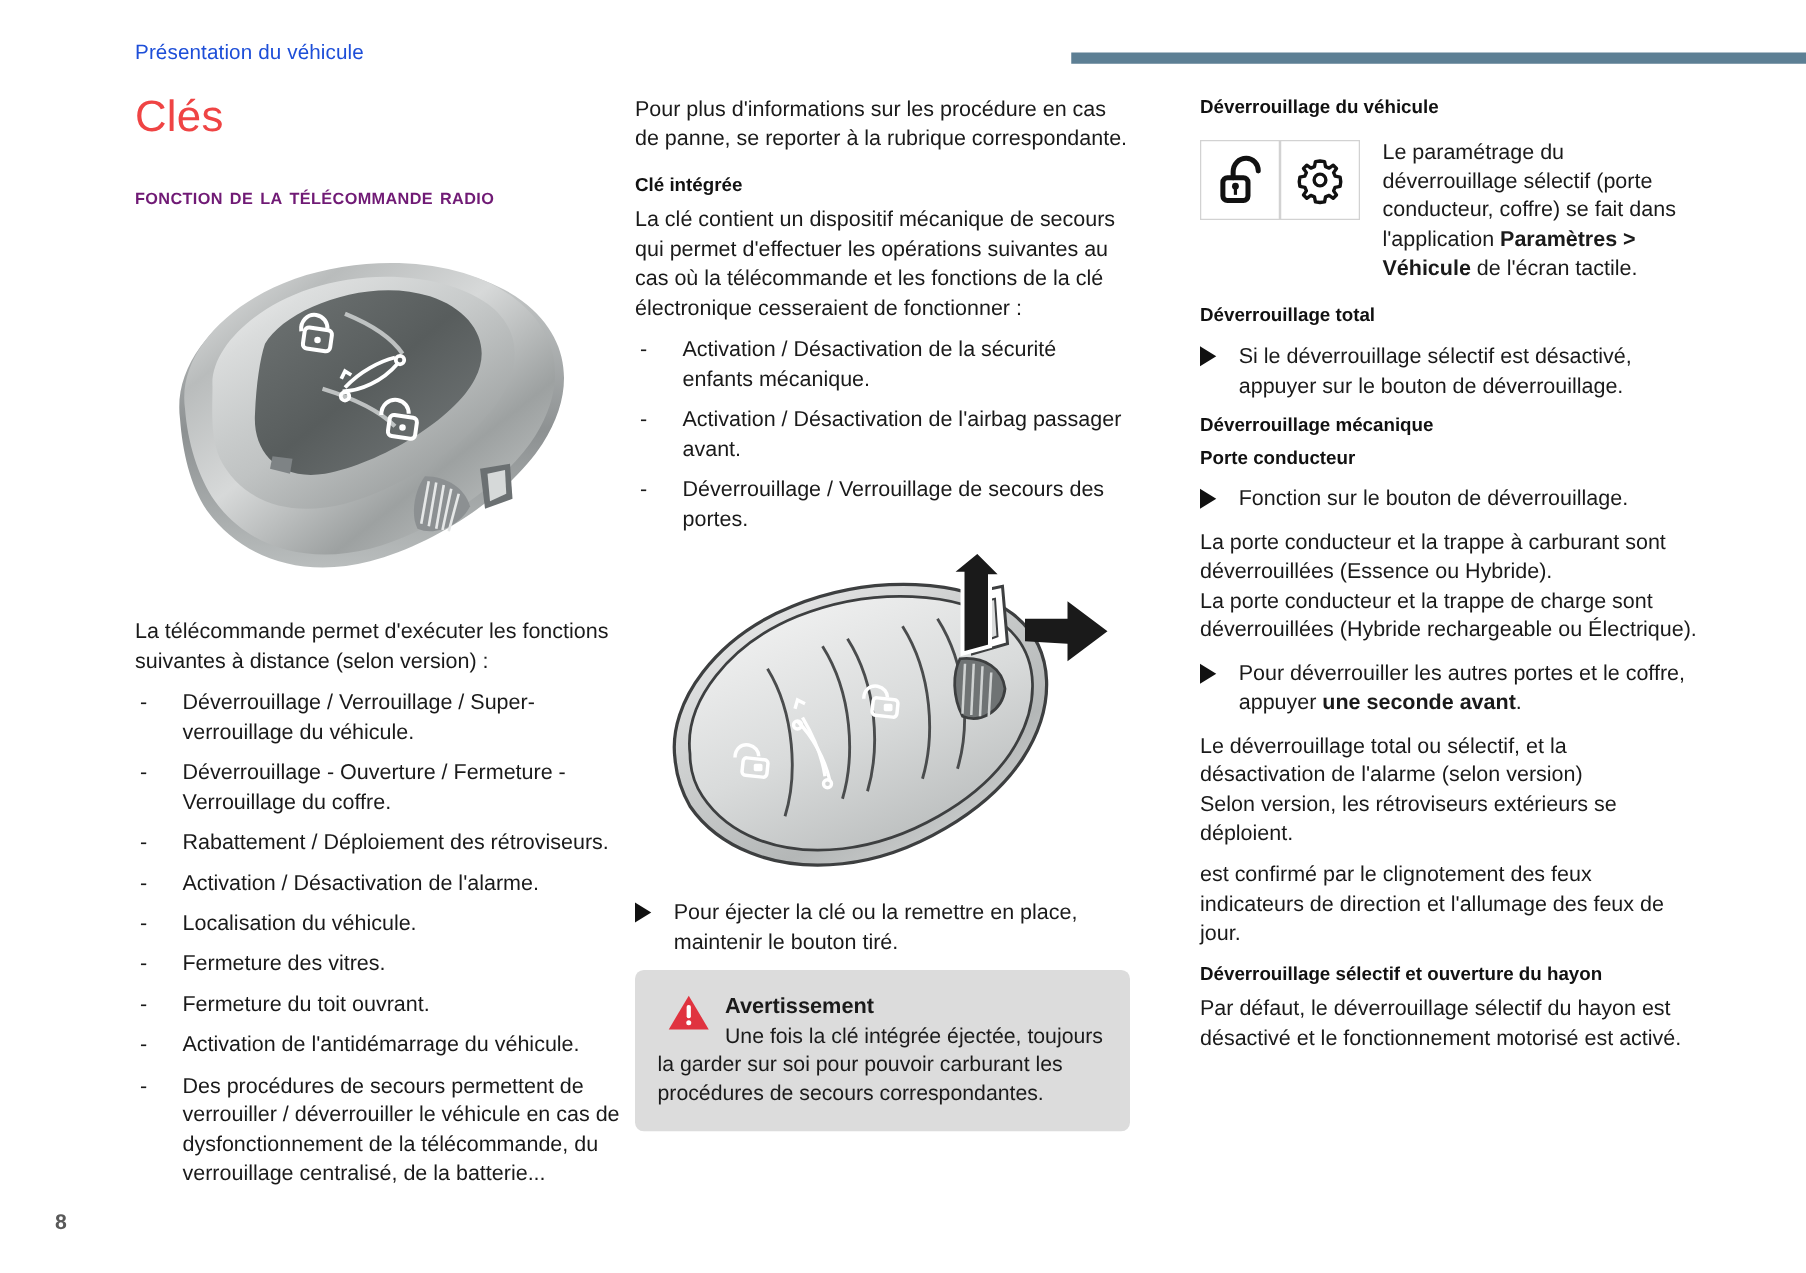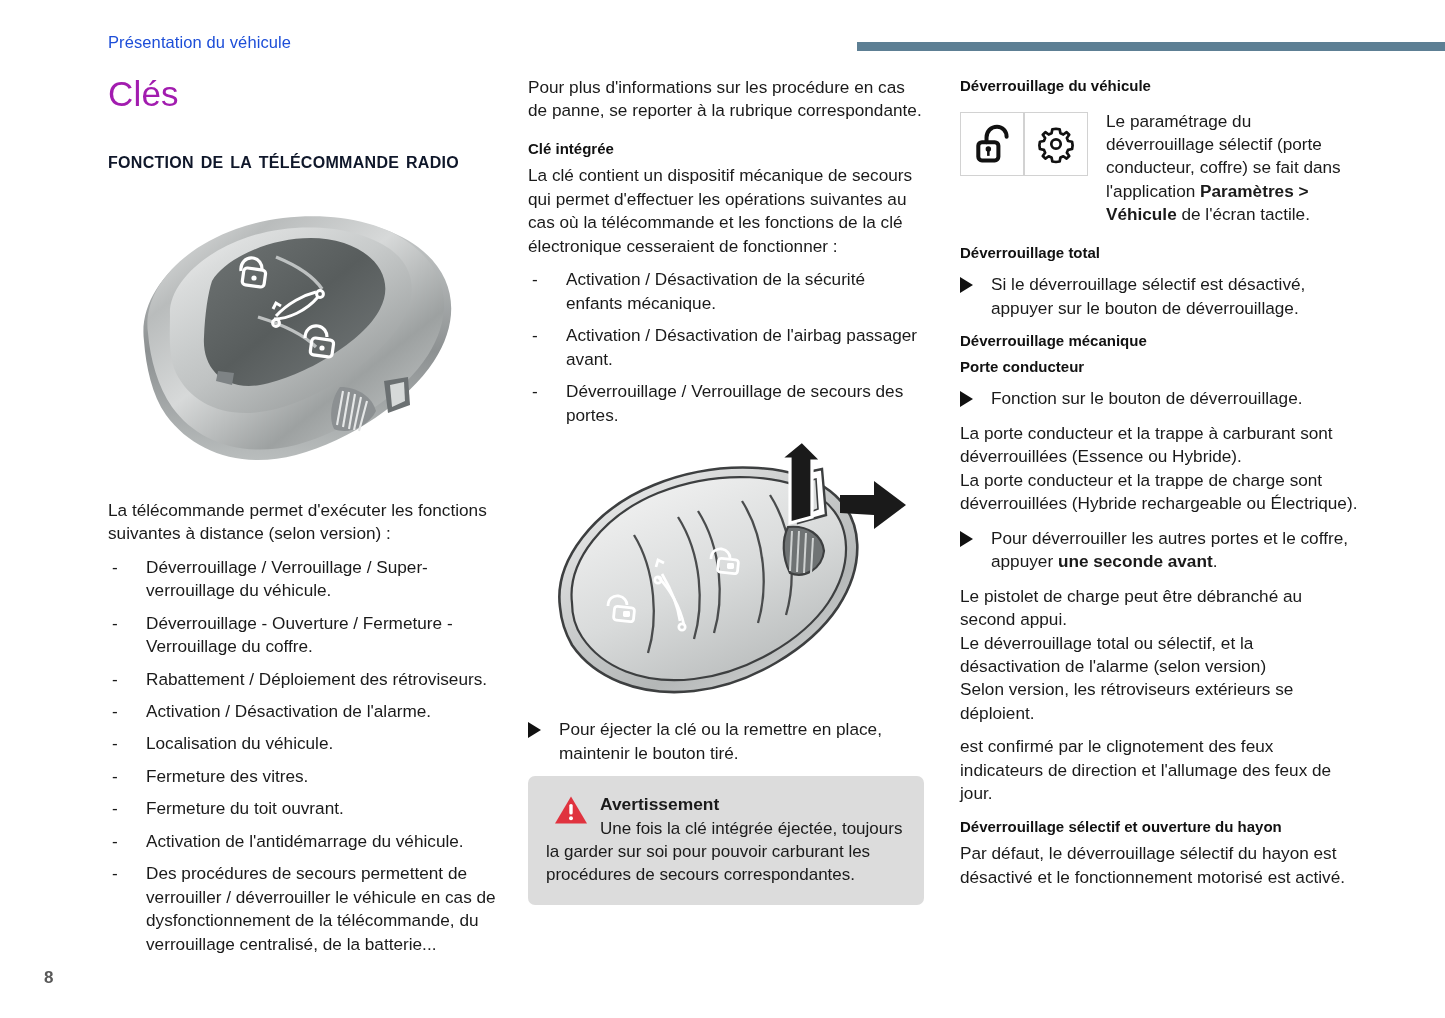--- a/index.html
+++ b/index.html
@@ -44,41 +44,41 @@
     font-weight: bold;
     color: #595959;
   }
 
   
   .col {
     position: absolute;
     top: 76px;
   }
   #col-1 { left: 108px;  width: 400px; }
-  #col-2 { left: 528px;  width: 396px; }
+  #col-2 { left: 508px;  width: 396px; }
   #col-3 { left: 960px;  width: 398px; }
 
   
   h1.chapter-title {
     margin: 0 0 34px 0;
     font-size: 35px;
     font-weight: 400;
-    color: #a21caf;
+    color: #ef4444;
     letter-spacing: .2px;
     line-height: 1;
   }
   h2.section-title {
     margin: 0 0 14px 0;
-    font-size: 23px;
+    font-size: 19px;
     font-weight: bold;
     font-variant: small-caps;
     text-transform: lowercase;
     letter-spacing: .3px;
     line-height: 1.38;
-    color: #0f172a;
+    color: #701a75;
   }
   h2.section-title::first-letter { font-size: 1em; }
   h3.sub-title {
     margin: 16px 0 6px 0;
     font-size: 15px;
     font-weight: bold;
     line-height: 1.30;
     color: #111;
   }
   h3.sub-title.tight { margin-top: 11px; }
@@ -445,20 +445,19 @@
   </div>
 
   <p class="body nogap">La porte conducteur et la trappe à carburant sont déverrouillées (Essence ou Hybride).</p>
   <p class="body">La porte conducteur et la trappe de charge sont déverrouillées (Hybride rechargeable ou Électrique).</p>
 
   <div class="action">
     <span class="tri"></span>
     <span><span>Pour déverrouiller les autres portes et le coffre, appuyer </span><b>une seconde avant</b><span>.</span></span>
   </div>
 
-  <p class="body nogap">Le pistolet de charge peut être débranché au second appui.</p>
   <p class="body nogap">Le déverrouillage total ou sélectif, et la désactivation de l'alarme (selon version)</p>
   <p class="body">Selon version, les rétroviseurs extérieurs se déploient.</p>
   <p class="body nogap">est confirmé par le clignotement des feux indicateurs de direction et l'allumage des feux de jour.</p>
 
   <h3 class="sub-title tight">Déverrouillage sélectif et ouverture du hayon</h3>
   <p class="body">Par défaut, le déverrouillage sélectif du hayon est désactivé et le fonctionnement motorisé est activé.</p>
 </div>
 
 </body></html>

